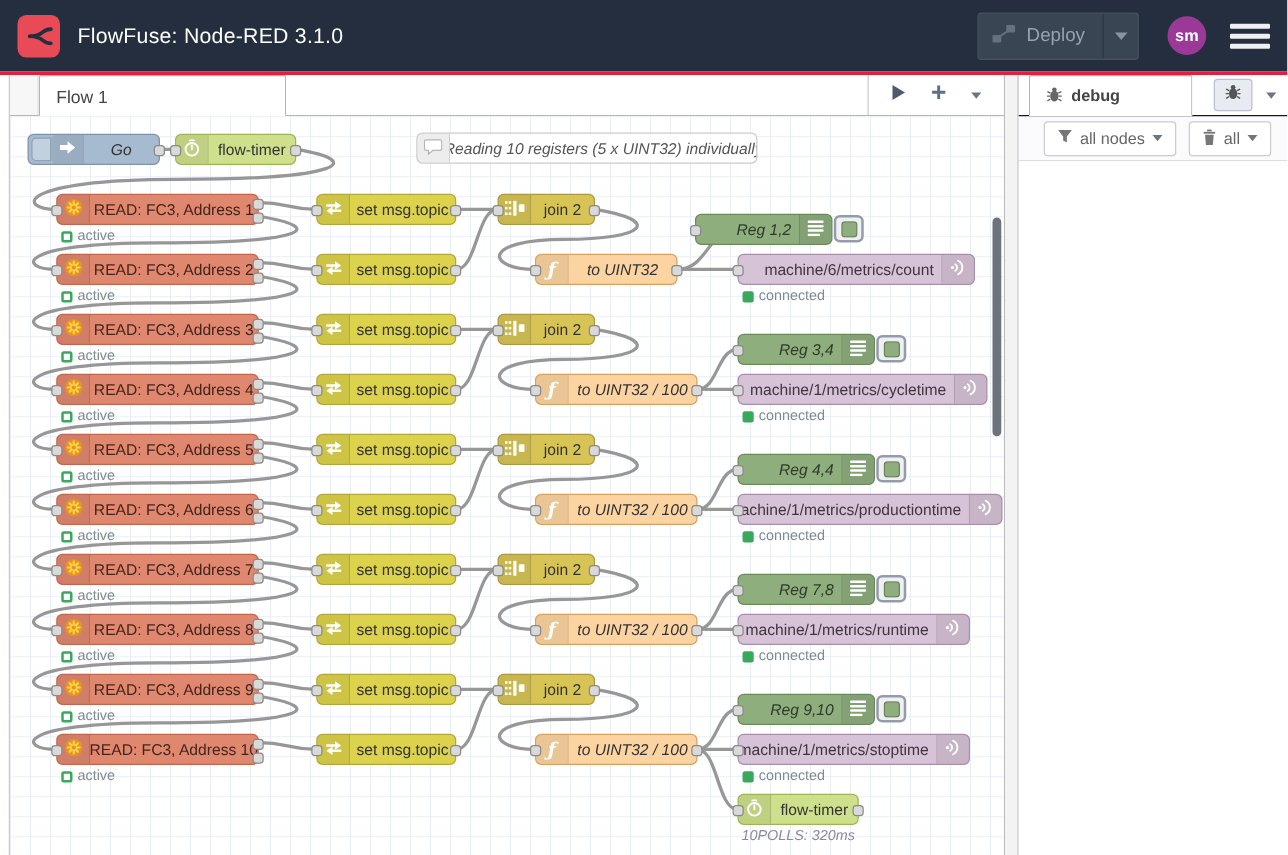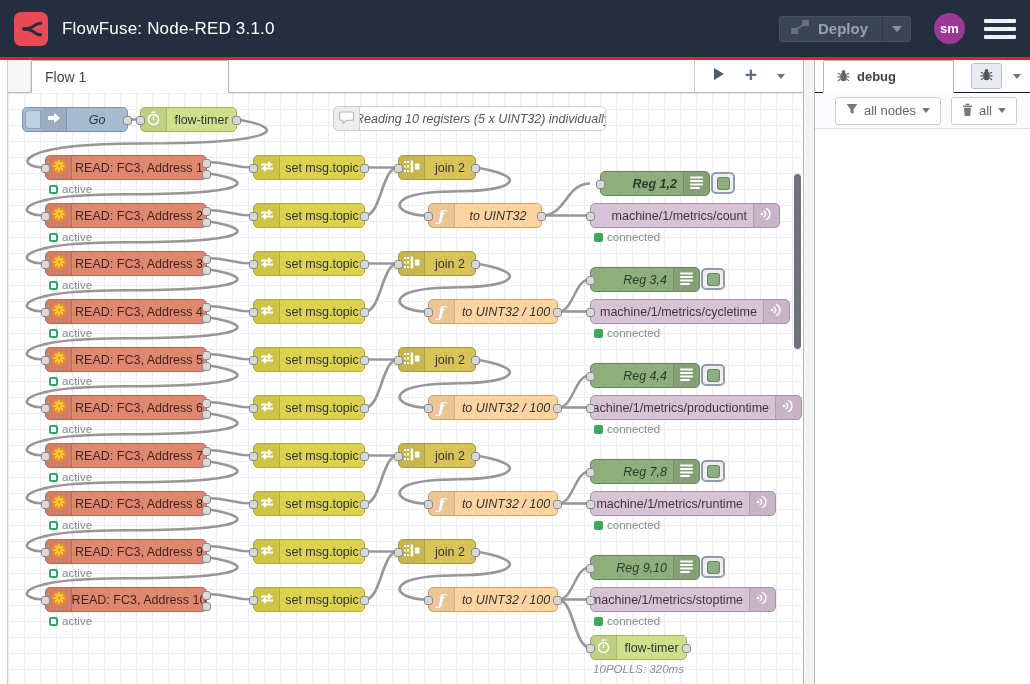--- a/index.html
+++ b/index.html
@@ -3,21 +3,21 @@
 <meta charset="utf-8">
 <style>
   * { box-sizing: border-box; margin: 0; padding: 0; }
   html,body { width:1030px; height:684px; overflow:hidden; font-family:"Liberation Sans",sans-serif; background:#fff; position:relative; }
 
   
   .header { height:57px; background:#242e3e; display:flex; align-items:center; padding:0 14px; }
   .logo { width:34px; height:34px; background:#e84a56; border-radius:7px; margin-right:14px; display:flex; align-items:center; justify-content:center; flex:none; }
   .app-title { color:#fff; font-size:17px; font-weight:500; letter-spacing:.2px; }
   .hspacer { flex:1; }
-  .deploy-btn { display:flex; align-items:center; background:#3a4554; border:1px solid #46525f; height:26px; border-radius:3px; color:#99a2b0; font-size:15px; overflow:hidden;font-weight:bold; }
+  .deploy-btn { display:flex; align-items:center; background:#3a4554; border:1px solid #46525f; height:38px; border-radius:3px; color:#99a2b0; font-size:15px; overflow:hidden; }
   .deploy-main { display:flex; align-items:center; gap:8px; padding:0 14px 0 10px; height:100%; }
   .deploy-caret { width:28px; height:100%; display:flex; align-items:center; justify-content:center; border-left:1px solid #2c3644; }
   .caret { width:0; height:0; border-left:5px solid transparent; border-right:5px solid transparent; border-top:6px solid #8a93a0; }
   .avatar { width:31px; height:31px; border-radius:50%; background:#9a3a96; color:#fff; font-size:13px; font-weight:bold; display:flex; align-items:center; justify-content:center; margin:0 19px 0 23px; }
   .hamburger { width:32px; display:flex; flex-direction:column; gap:4px; cursor:pointer; }
   .hamburger span { display:block; height:4px; background:#edf0f4; border-radius:1px; }
   .red-line { height:3px; background:#e41e3e; }
 
   
   .workspace { position:absolute; top:60px; bottom:0; left:0; right:0; display:flex; }
@@ -634,21 +634,21 @@
             <div class="port" style="right: -5px; top: 8px;"></div>
           </div>
           <div class="node node-function" style="left: 420px; top: 494px; width: 130px; height: 25px; background: rgb(252, 212, 162); border-color: rgb(216, 161, 95);">
             <div class="icon-area">
               <span class="fn-glyph">ƒ</span>
             </div>
             <div class="nlabel italic">to UINT32 / 100</div>
             <div class="port" style="left: -5px; top: 8px;"></div>
             <div class="port" style="right: -5px; top: 8px;"></div>
           </div>
-          <div class="node node-debug" style="left: 592px; top: 78px; width: 110px; height: 25px; background: rgb(143, 174, 126); border-color: rgb(106, 138, 90); font-weight: bold;">
+          <div class="node node-debug" style="left: 548px; top: 78px; width: 110px; height: 25px; background: rgb(143, 174, 126); border-color: rgb(106, 138, 90);">
             <div class="nlabel italic end">Reg 1,2</div>
             <div class="icon-area right">
               <span><svg width="13" height="13" viewBox="0 0 13 13">
                   <g fill="#fff">
                     <rect y="0.4" width="13" height="2" rx="1"></rect>
                     <rect y="3.9" width="13" height="2" rx="1"></rect>
                     <rect y="7.4" width="13" height="2" rx="1"></rect>
                     <rect y="10.9" width="10" height="2" rx="1"></rect>
                   </g>
                 </svg></span>
@@ -720,21 +720,21 @@
                     <rect y="10.9" width="10" height="2" rx="1"></rect>
                   </g>
                 </svg></span>
             </div>
             <div class="dbg-toggle">
               <div class="dbg-toggle-in" style="background: rgb(143, 174, 126);"></div>
             </div>
             <div class="port" style="left: -5px; top: 8px;"></div>
           </div>
           <div class="node node-mqtt" style="left: 582px; top: 110px; width: 190px; height: 25px; background: rgb(215, 195, 215); border-color: rgb(167, 143, 167);">
-            <div class="nlabel end">machine/1/metrics/count</div>
+            <div class="nlabel end">machine/6/metrics/count</div>
             <div class="icon-area right">
               <span><svg width="13" height="14" viewBox="0 0 13 14">
                   <g fill="none" stroke="#fff" stroke-width="1.5" stroke-linecap="round">
                     <path d="M6.5 1.6a6 6 0 010 10.8"></path>
                     <path d="M4.2 4.4a3 3 0 010 5.2"></path>
                   </g>
                   <circle cx="2" cy="7" r="1.3" fill="#fff"></circle>
                 </svg></span>
             </div>
             <div class="port" style="left: -5px; top: 8px;"></div>

